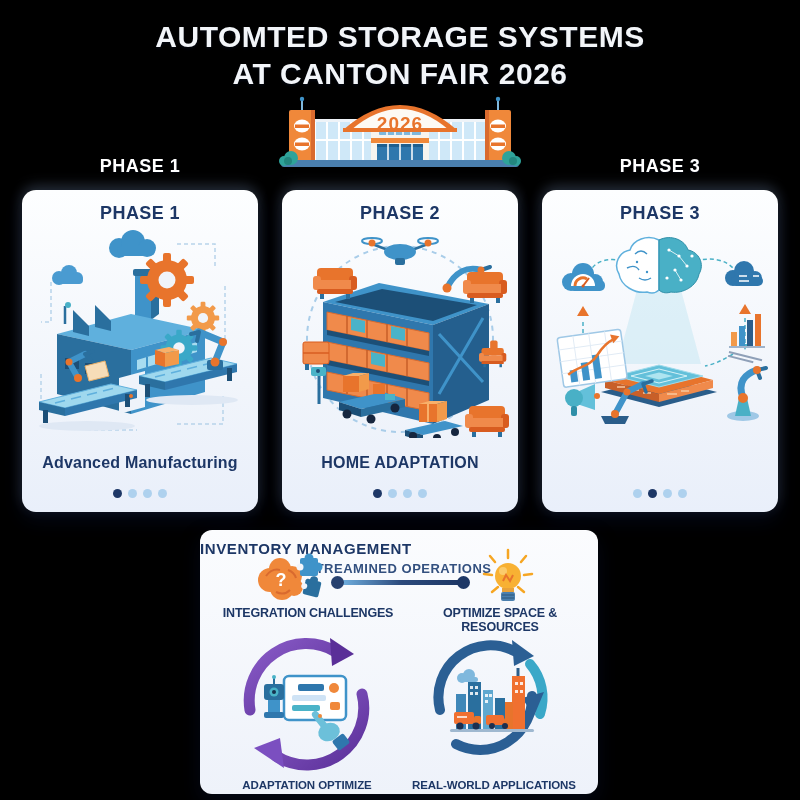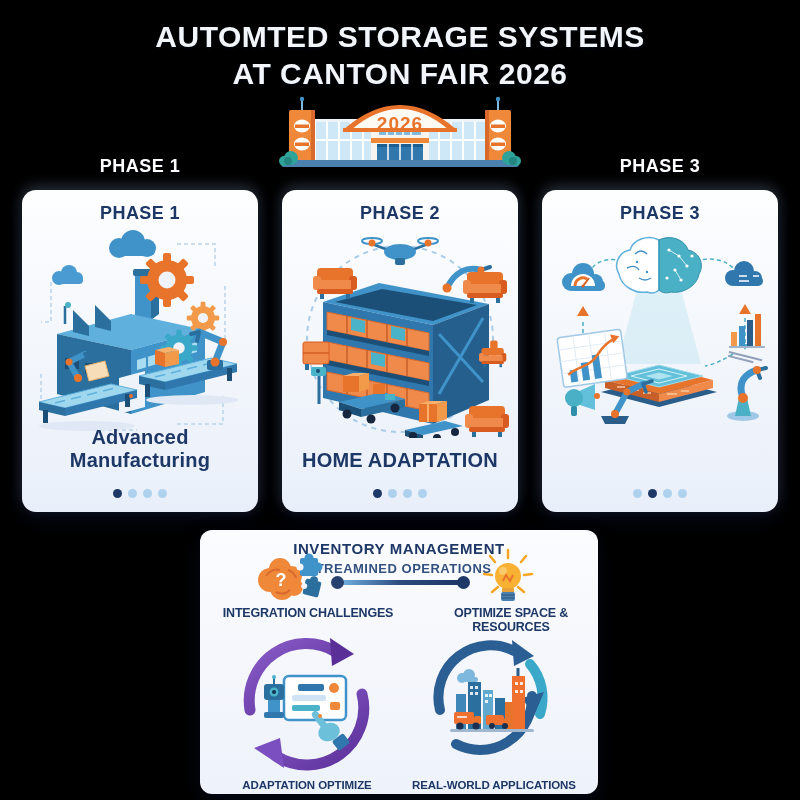--- a/index.html
+++ b/index.html
@@ -19,41 +19,41 @@
   .phase-top.left{left:22px;} .phase-top.right{left:542px;}
 
   .card{position:absolute;top:190px;width:236px;height:322px;border-radius:14px;
         background:linear-gradient(180deg,#fdfeff 0%,#f1f5fb 60%,#e9effa 100%);
         box-shadow:0 8px 20px rgba(8,18,48,.45), 0 -4px 14px rgba(170,205,245,.25);}
   .card.c1{left:22px;} .card.c2{left:282px;} .card.c3{left:542px;}
   .card-header{position:absolute;top:13px;left:0;width:100%;text-align:center;
                color:#1d3766;font-weight:bold;font-size:18px;letter-spacing:.4px;}
   .card-art{position:absolute;top:36px;left:5px;}
   .card-caption{position:absolute;bottom:40px;left:0;width:100%;text-align:center;
-                color:#1d3766;font-weight:bold;font-size:20px;letter-spacing:.2px;}
+                color:#1d3766;font-weight:bold;font-size:16px;letter-spacing:.2px;}
   .dots{position:absolute;bottom:10px;left:0;width:100%;text-align:center;}
   .dot{display:inline-block;width:9px;height:9px;border-radius:50%;background:#aed1ee;margin:0 3px;}
   .dot.active{background:#1d3766;}
 
   .panel{position:absolute;left:200px;top:530px;width:398px;height:264px;border-radius:12px;
          background:linear-gradient(180deg,#fbfcfe,#eef2fa);
          box-shadow:0 8px 20px rgba(8,18,48,.45);}
-  .panel-title{position:absolute;top:10px;left:0;width:100%;text-align:center;color:#1d3766;
+  .panel-title{position:absolute;top:10px;left:0;width:100%;text-align:left;color:#1d3766;
                font-weight:bold;font-size:15px;letter-spacing:.6px;}
   .panel-subtitle{position:absolute;top:31px;left:0;width:100%;text-align:center;color:#33507f;
                font-weight:bold;font-size:13px;letter-spacing:.5px;}
   .tl-line{position:absolute;left:142px;top:50px;width:118px;height:5px;border-radius:3px;
            background:linear-gradient(90deg,#6faede,#2c4a7c,#1d3766);}
   .tl-dot{position:absolute;top:46px;width:13px;height:13px;border-radius:50%;background:#27416f;}
   .tl-dot.l{left:131px;} .tl-dot.r{left:257px;background:#1d3766;}
   .icon-brain{position:absolute;left:52px;top:20px;}
   .icon-bulb{position:absolute;left:280px;top:18px;}
   .panel-label{position:absolute;top:76px;color:#1d3766;font-weight:bold;font-size:12.5px;
                text-align:center;letter-spacing:-.2px;}
-  .panel-label.l{left:12px;width:192px;} .panel-label.r{left:215px;width:192px;}
+  .panel-label.l{left:12px;width:192px;} .panel-label.r{left:204px;width:192px;}
   .cycle-l{position:absolute;left:36px;top:102px;}
   .cycle-r{position:absolute;left:226px;top:106px;}
   .cycle-label{position:absolute;top:249px;color:#1d3766;font-weight:bold;font-size:11.5px;
                text-align:center;letter-spacing:-.1px;}
   .cycle-label.l{left:14px;width:186px;} .cycle-label.r{left:198px;width:192px;}
 </style>
 </head>
 <body>
 
 <div class="stage">

